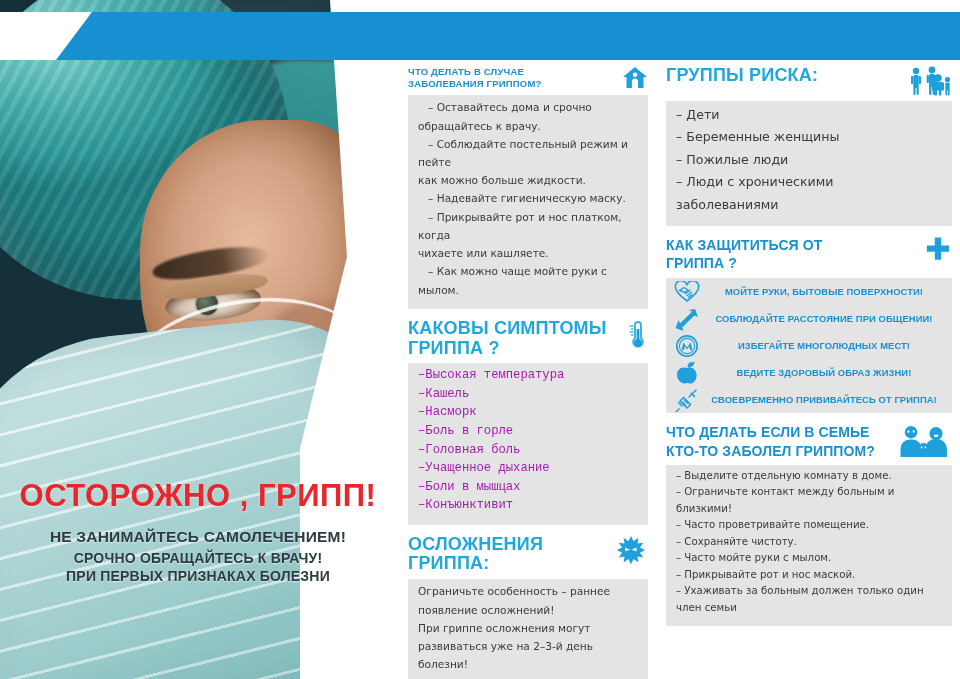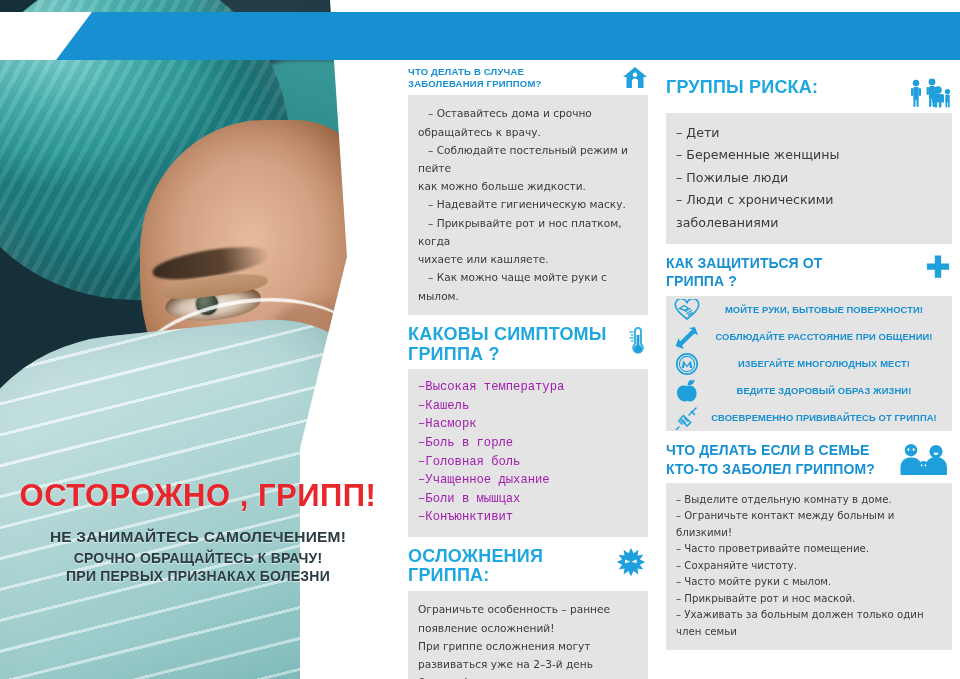--- a/index.html
+++ b/index.html
@@ -159,42 +159,42 @@
     text-shadow:0 1px 1px rgba(255,255,255,.6);
   }
   .sub2{
     font-size:14px;font-weight:bold;color:#2d3c42;
     letter-spacing:.2px;line-height:1.3;
     text-shadow:0 1px 1px rgba(255,255,255,.6);
   }
 
   
   #col-left{position:absolute;left:408px;top:66px;width:240px;}
-  #col-right{position:absolute;left:666px;top:78px;width:286px;}
+  #col-right{position:absolute;left:666px;top:66px;width:286px;}
 
   .section{margin-bottom:10px;}
   .sec-head{
     display:flex;align-items:flex-start;justify-content:space-between;
     gap:16px;
   }
   .sec-title-sm{
     font-size:9.5px;font-weight:bold;color:#1790d2;
     line-height:1.28;letter-spacing:.2px;text-transform:uppercase;
   }
   .sec-title-lg{
     font-size:18px;font-weight:bold;color:#1fa8e0;
     line-height:1.1;letter-spacing:.2px;text-transform:uppercase;
   }
   .sec-title-md{
     font-size:14px;font-weight:bold;color:#1790d2;
     line-height:1.3;letter-spacing:.1px;text-transform:uppercase;
   }
   .gray-box{
     background:#e4e4e4;
-    padding:9px 10px 10px 10px;
+    padding:3px 10px 10px 10px;
     margin-top:5px;
   }
   .body-line{
     font-size:10.6px;color:#3b3b3b;line-height:1.72;
     font-family:"DejaVu Sans", sans-serif;
   }
   .body-line.indent{text-indent:10px;}
   .risk-line{
     font-size:12.6px;color:#3b3b3b;line-height:1.78;
     font-family:"DejaVu Sans", sans-serif;

